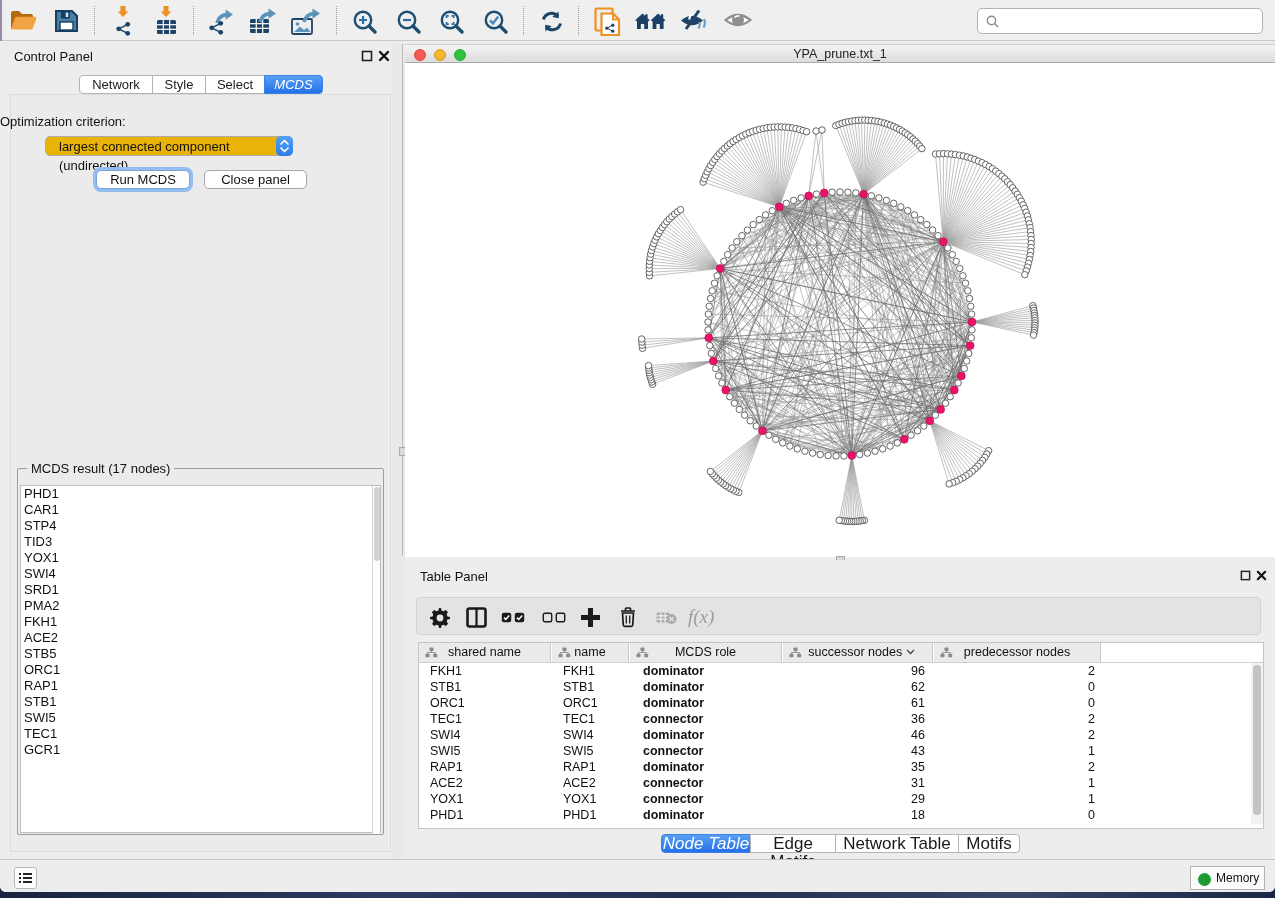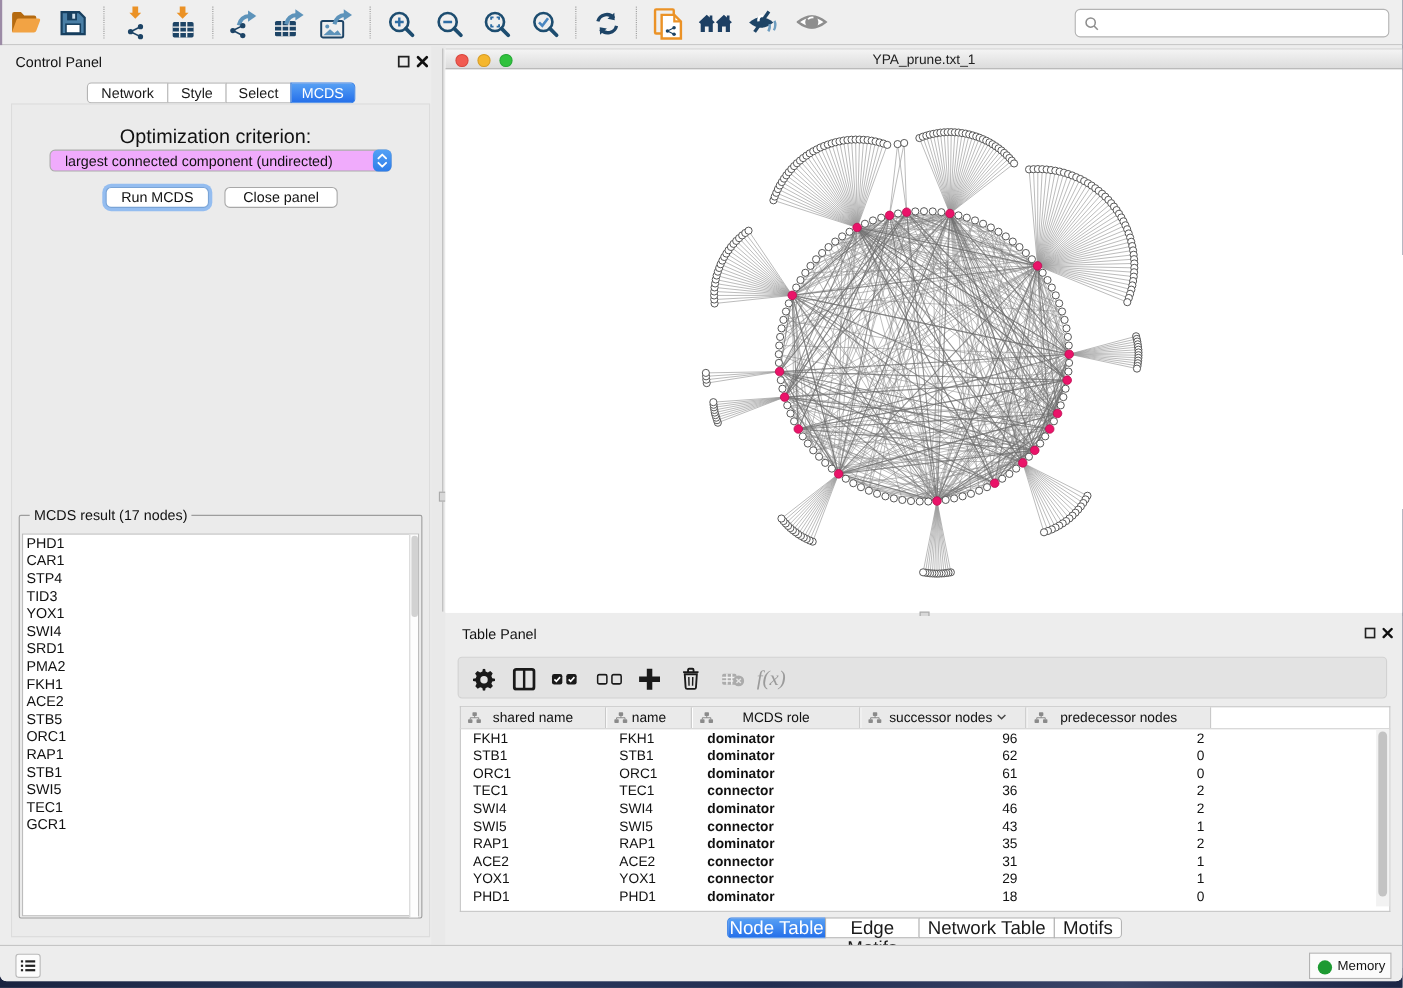--- a/index.html
+++ b/index.html
@@ -12,25 +12,25 @@
 .sep { position:absolute; top:6px; height:29px; width:0; border-left:1px dotted #9a9a9a; }
 #search { position:absolute; left:977px; top:8px; width:286px; height:26px; background:#fff;
            border:1px solid #b3b3b3; border-radius:5px; }
 #search svg { position:absolute; left:7px; top:5px; }
 
 #cpanel { position:absolute; left:0; top:42px; width:392px; height:817px; background:#ededed; }
 #cpanel .hdr { position:absolute; left:14px; top:7px; font-size:13px; color:#111; }
 .tabs { position:absolute; top:33px; height:19px; font-size:13px; }
 .tab { position:absolute; top:0; height:19px; background:#fff; border:1px solid #b4b4b4;
         color:#1a1a1a; text-align:center; line-height:18px; }
-.tab.sel { background:linear-gradient(#57a0f4,#2570ea); color:#fff; border-color:#3a82e8; }
+.tab.sel { background:linear-gradient(#57a0f4,#2570ea); color:#fff; border-color:#3a82e8;font-style:italic; }
 #cbody { position:absolute; left:10px; top:52px; width:381px; height:758px; background:#ebebeb;
           border:1px solid #dcdcdc; }
-#optlabel { position:absolute; left:0; top:72px; width:392px; text-align:center; font-size:18px; color:#111; }
-#dropdown { position:absolute; left:45px; top:94px; width:311px; height:20px; background:#f0abfc;
+#optlabel { position:absolute; left:0; top:72px; width:392px; font-size:13px; color:#111; }
+#dropdown { position:absolute; left:45px; top:94px; width:248px; height:20px; background:#eab308;
              border:1px solid #ababab; border-radius:5px; font-size:13px; color:#111; line-height:19px;
              padding-left:13px; }
 #dropbtn { position:absolute; right:-1px; top:-1px; width:17px; height:20px; border-radius:5px;
             background:linear-gradient(#53a1f5,#2e7de9); }
 .btn { position:absolute; background:#fff; border:1px solid #a8a8a8; border-radius:5px;
         font-size:13px; color:#111; text-align:center; }
 #runbtn { left:96px; top:128px; width:94px; height:19px; line-height:18px;
            box-shadow:0 0 0 3px #94bdf0; border-color:#7aa4d6; }
 #closebtn { left:204px; top:128px; width:103px; height:19px; line-height:18px; }
 #mcdsbox { position:absolute; left:17px; top:426px; width:367px; height:367px;

